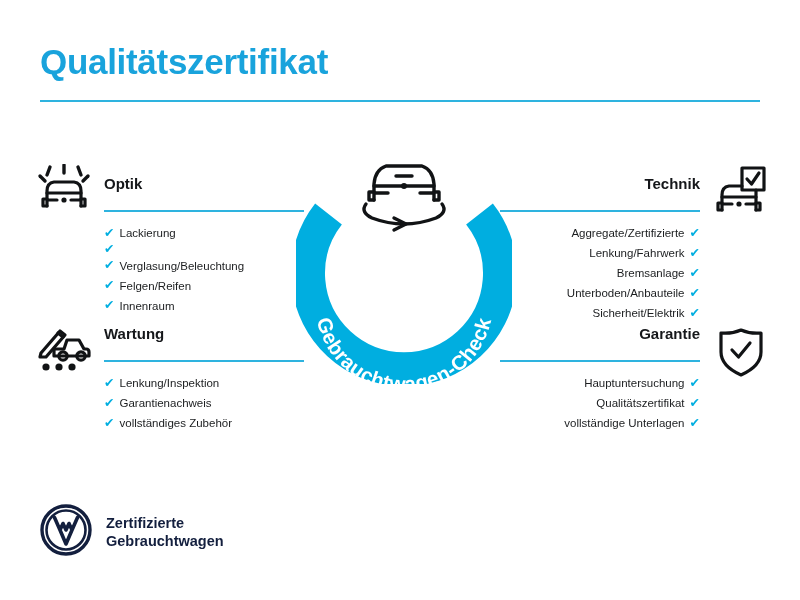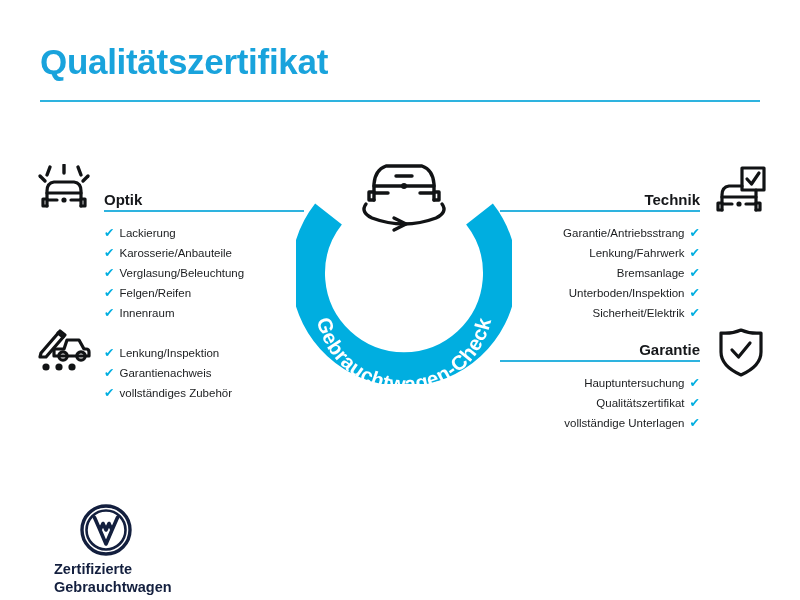--- a/index.html
+++ b/index.html
@@ -18,21 +18,21 @@
   }
   #title-rule{
     position:absolute;left:40px;top:100px;width:720px;height:2px;
     background:#2EB3DF;
   }
 
   
   .section{position:absolute;}
   .sec-head{position:relative;height:30px;}
   .sec-title{
-    position:absolute;bottom:4px;
+    position:absolute;bottom:20px;
     font-size:15px;font-weight:bold;color:#15171A;white-space:nowrap;
   }
   .sec-rule{position:absolute;height:2px;background:#2EB3DF;}
 
   .items{margin:0;padding:0;list-style:none;}
   .items li{
     font-size:11.5px;color:#1B1D1F;line-height:20px;white-space:nowrap;
     display:flex;align-items:center;
   }
   .chk{color:#00AEE0;font-size:12.5px;font-weight:bold;line-height:1;}
@@ -66,21 +66,21 @@
 
   
   #badge{position:absolute;left:296px;top:152px;width:216px;height:232px;}
   #badge svg{display:block;}
   #badge-360{
     position:absolute;left:0;right:0;top:124px;text-align:center;
     font-size:38px;font-weight:bold;color:#111315;letter-spacing:-1px;
   }
 
   
-  #footer{position:absolute;left:40px;top:504px;display:flex;align-items:center;flex-direction:column;}
+  #footer{position:absolute;left:40px;top:504px;display:flex;align-items:center;}
   #footer-text{
     margin-left:14px;font-size:14.5px;font-weight:bold;color:#131F3E;
     line-height:18px;white-space:nowrap;
   }
 </style>
 </head>
 <body>
 
 <div id="page">
 
@@ -113,21 +113,20 @@
       <div class="sec-title">Optik</div>
       <div class="sec-rule"></div>
     </div>
     <ul class="items">
       <li>
           <span class="chk">✔</span>
           <span>Lackierung</span>
         </li>
       <li>
           <span class="chk">✔</span>
-          <span>Karosserie/Anbauteile</span>
         </li>
       <li>
           <span class="chk">✔</span>
           <span>Verglasung/Beleuchtung</span>
         </li>
       <li>
           <span class="chk">✔</span>
           <span>Felgen/Reifen</span>
         </li>
       <li>
@@ -146,20 +145,24 @@
         <circle cx="29" cy="32" r="4.2"></circle>
         <circle cx="47" cy="32" r="4.2"></circle>
       </g>
       <circle cx="12" cy="43" r="3.6" fill="#111315"></circle>
       <circle cx="25" cy="43" r="3.6" fill="#111315"></circle>
       <circle cx="38" cy="43" r="3.6" fill="#111315"></circle>
     </svg>
   </div>
 
   <div class="section col-left" id="sec-wartung">
+    <div class="sec-head">
+      <div class="sec-title">Wartung</div>
+      <div class="sec-rule"></div>
+    </div>
     <ul class="items">
       <li>
           <span class="chk">✔</span>
           <span>Lenkung/Inspektion</span>
         </li>
       <li>
           <span class="chk">✔</span>
           <span>Garantienachweis</span>
         </li>
       <li>
@@ -186,33 +189,33 @@
     </svg>
   </div>
 
   <div class="section col-right" id="sec-technik">
     <div class="sec-head">
       <div class="sec-title">Technik</div>
       <div class="sec-rule"></div>
     </div>
     <ul class="items">
       <li>
-          <span>Garantie/Antriebsstrang</span>
+          <span>Aggregate/Zertifizierte</span>
           <span class="chk">✔</span>
         </li>
       <li>
           <span>Lenkung/Fahrwerk</span>
           <span class="chk">✔</span>
         </li>
       <li>
           <span>Bremsanlage</span>
           <span class="chk">✔</span>
         </li>
       <li>
-          <span>Unterboden/Inspektion</span>
+          <span>Unterboden/Anbauteile</span>
           <span class="chk">✔</span>
         </li>
       <li>
           <span>Sicherheit/Elektrik</span>
           <span class="chk">✔</span>
         </li>
     </ul>
   </div>
 
   <div class="sec-icon" id="icon-garantie">

